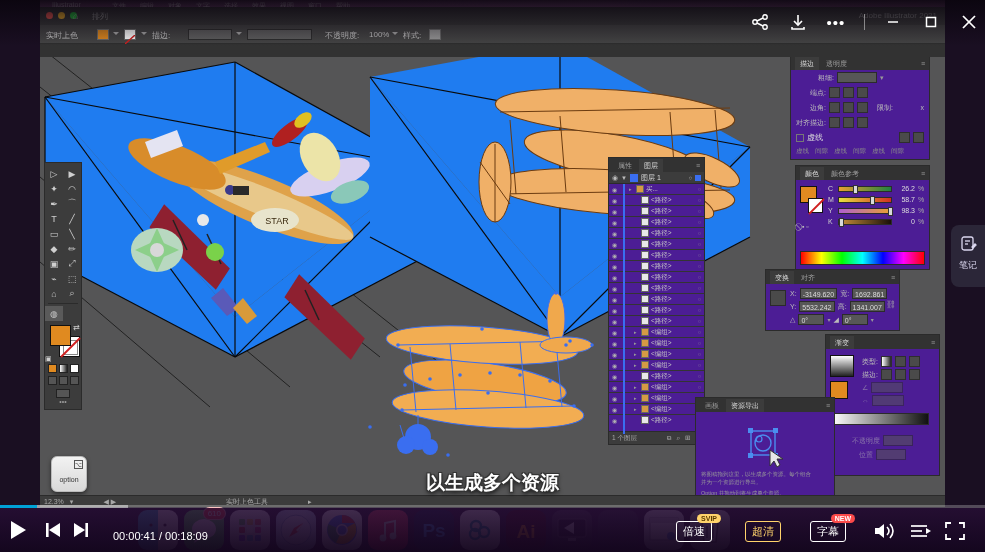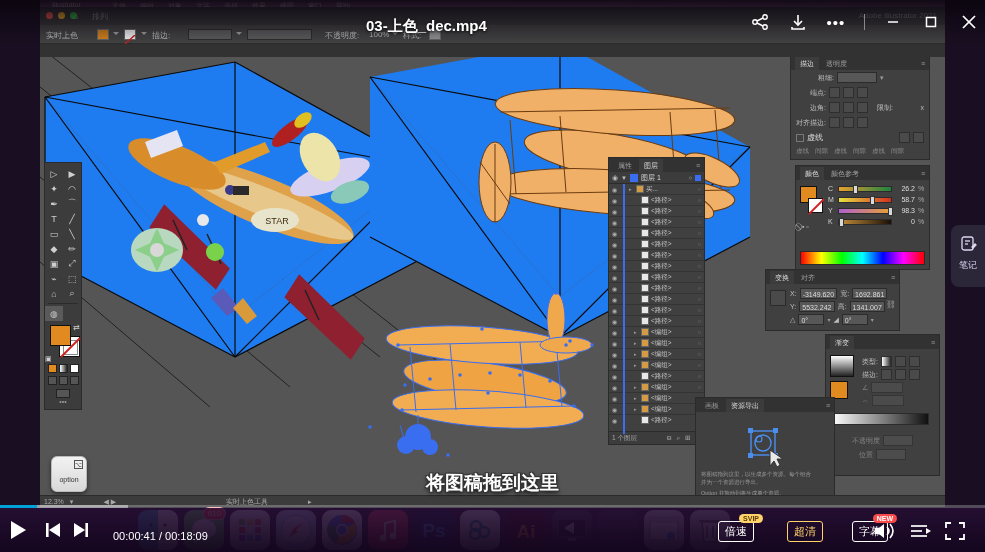--- a/index.html
+++ b/index.html
@@ -51,21 +51,21 @@
   .sw-fill { position:absolute; left:5px; top:2px; width:21px; height:21px; background:#e08a20; border:1px solid #111; }
   .sw-stroke { position:absolute; left:14px; top:13px; width:21px; height:21px; background:#fff;
     border:1px solid #111; }
   .sw-stroke:after { content:""; position:absolute; left:3px; top:3px; width:13px; height:13px; background:#fff;
     border:1px solid #888; }
   .sw-slash { position:absolute; left:14px; top:13px; width:23px; height:23px; overflow:hidden; }
   .small-sw { display:flex; gap:2px; justify-content:center; margin-top:1px; }
   .small-sw i { width:9px; height:9px; display:block; border:1px solid #222; }
 
   
-  .panel { position:absolute; background:#404040; border:1px solid #2b2b2b; }
+  .panel { position:absolute; background:#4c1d95; border:1px solid #2b2b2b; }
   .panel-tabs { height:14px; background:#323232; display:flex; align-items:center; padding-left:4px; gap:2px; }
   .ptab { font-size:7px; color:#9d9d9d; padding:2px 5px 1px; }
   .ptab.active { background:#3c3c3c; color:#d8d8d8; }
   .pmenu { margin-left:auto; color:#9a9a9a; font-size:7px; padding-right:4px; }
   .prow { display:flex; align-items:center; gap:3px; padding:2px 5px; color:#bbb; font-size:7px; }
   .pbtn { width:11px; height:11px; background:#4a4a4a; border:1px solid #2e2e2e; }
   .pinput { height:11px; background:#575757; border:1px solid #2b2b2b; color:#ddd; font-size:7px;
     padding:0 2px; line-height:11px; }
 
   
@@ -102,21 +102,21 @@
     font-size:19px; font-weight:bold; text-shadow:1px 1px 0 #333,-1px -1px 0 #333,1px -1px 0 #333,-1px 1px 0 #333,0 2px 4px #000; }
 
   .progress { position:absolute; left:0; bottom:44px; width:985px; height:3px; background:rgba(255,255,255,.25); }
   .progress .buf { position:absolute; left:0; top:0; height:3px; width:13%; background:rgba(255,255,255,.45); }
   .progress .played { position:absolute; left:0; top:0; height:3px; width:3.8%; background:#00a1d6; }
 
   .vbottom { position:absolute; left:0; bottom:0; width:985px; height:44px;
     background:linear-gradient(180deg,rgba(38,14,52,.88),rgba(20,6,30,.97)); }
   .vtime { position:absolute; left:113px; top:22px; color:#fff; font-size:11px; }
   .btn-pill { border:1px solid #fff; border-radius:3px; color:#fff; font-size:11px;
-    padding:2px 6px; position:absolute;margin-left:42px; }
+    padding:2px 6px; position:absolute; }
   .badge { position:absolute; font-size:7px; color:#5a3b00; background:#ffd36b; border-radius:6px;
     padding:1px 4px; top:-8px; right:-10px; font-weight:bold; }
   .badge.red { background:#fb4a4a; color:#fff; }
 
   
   .dock { position:absolute; left:138px; bottom:2px; height:42px; display:flex; align-items:flex-end; gap:6px; }
   .dicon { width:40px; height:40px; border-radius:9px; position:relative; }
   .dbadge { position:absolute; right:-2px; top:-3px; background:#fb3b30; color:#fff; font-size:8px;
     border-radius:8px; padding:1px 4px; border:1px solid rgba(255,255,255,.6); }
 </style>
@@ -778,21 +778,20 @@
     <div class="ai-status">
       <span style="padding-left:4px">12.3%</span>
       <span style="margin-left:6px">▾</span>
       <span style="margin-left:30px">◀ ▶</span>
       <span style="margin-left:110px">实时上色工具</span>
       <span style="margin-left:40px">▸</span>
     </div>
   </div>
 
   <div class="vtopbar"></div>
-  <div class="vtitle">03-上色_dec.mp4</div>
 
   <div class="vtop-icons">
     <span class="ic">
       <svg width="18" height="18" viewBox="0 0 18 18" fill="none" stroke="#fff" stroke-width="1.4">
           <circle cx="14" cy="4" r="2.2"></circle>
           <circle cx="4" cy="9" r="2.2"></circle>
           <circle cx="14" cy="14" r="2.2"></circle>
           <line x1="6" y1="8" x2="12" y2="5"></line>
           <line x1="6" y1="10" x2="12" y2="13"></line>
         </svg>
@@ -827,21 +826,21 @@
   <div class="notes-btn">
     <svg width="17" height="17" viewBox="0 0 17 17" fill="none" stroke="#dcd8f0" stroke-width="1.3">
       <rect x="2" y="2" width="11" height="13" rx="2"></rect>
         <line x1="5" y1="6" x2="10" y2="6"></line>
         <line x1="5" y1="9" x2="8" y2="9"></line>
       <path d="M12,12 L15,9 L16,10 L13,13 Z" fill="#dcd8f0"></path>
     </svg>
     <div class="nlbl">笔记</div>
   </div>
 
-  <div class="subtitle">将图稿拖到这里</div>
+  <div class="subtitle">以生成多个资源</div>
 
   <div class="dock">
     <div class="dicon" style="background:linear-gradient(90deg,#2aa8c8 50%,#e8e8e8 50%)">
       <svg width="40" height="40" viewBox="0 0 40 40">
           <circle cx="13" cy="15" r="1.6" fill="#222"></circle>
           <circle cx="27" cy="15" r="1.6" fill="#222"></circle>
           <path d="M12,26 Q20,31 28,26" stroke="#222" stroke-width="1.5" fill="none"></path>
         </svg>
     </div>
     <div class="dicon" style="background:linear-gradient(180deg,#5ddc5d,#28c028)">

